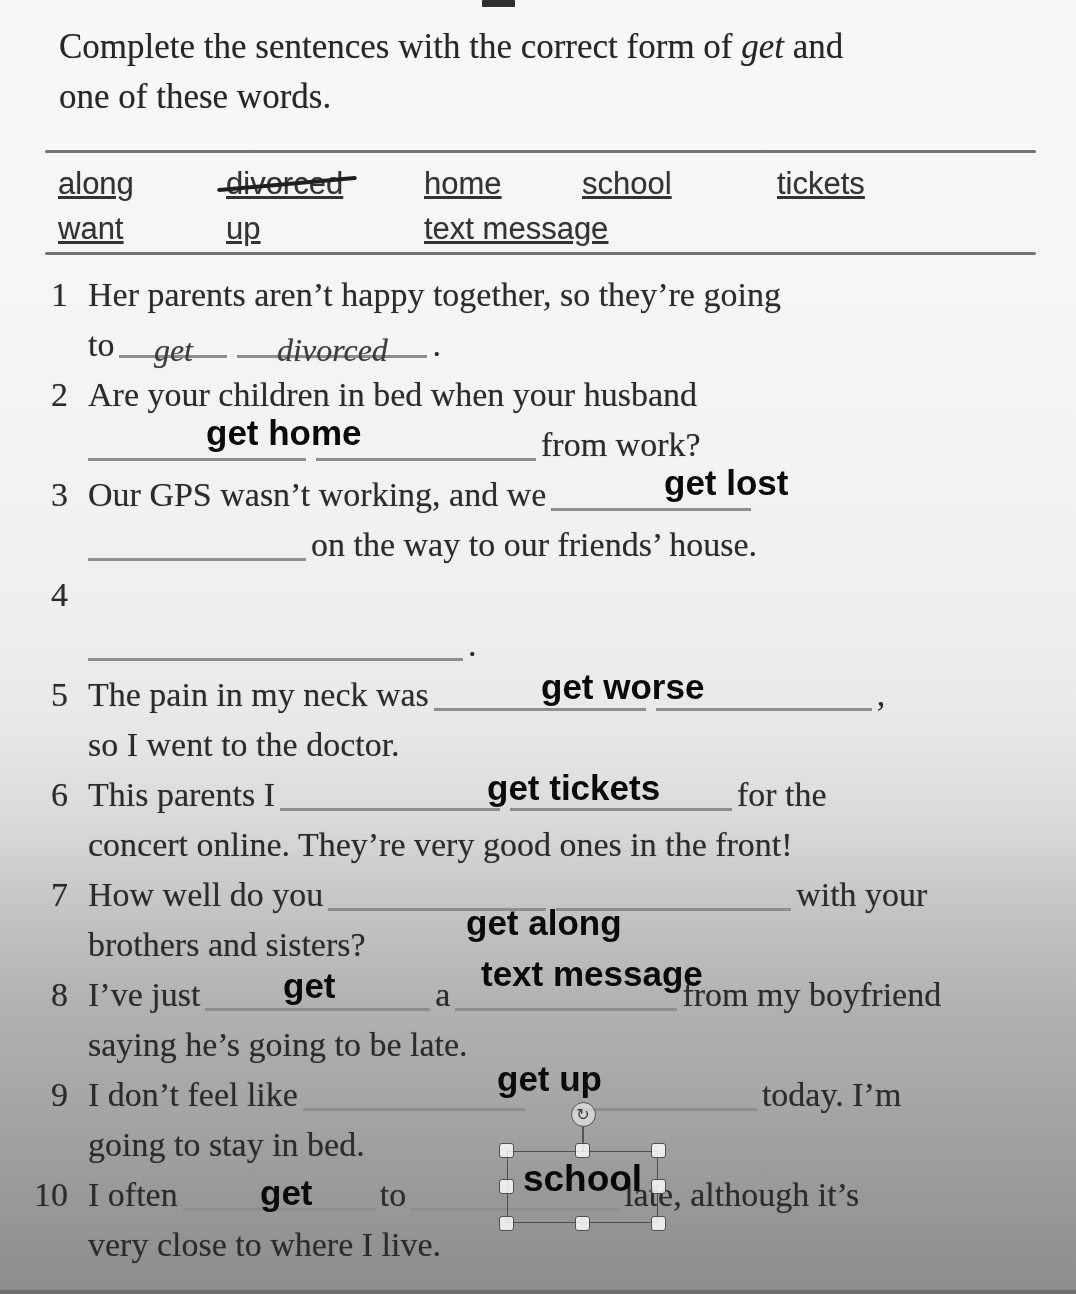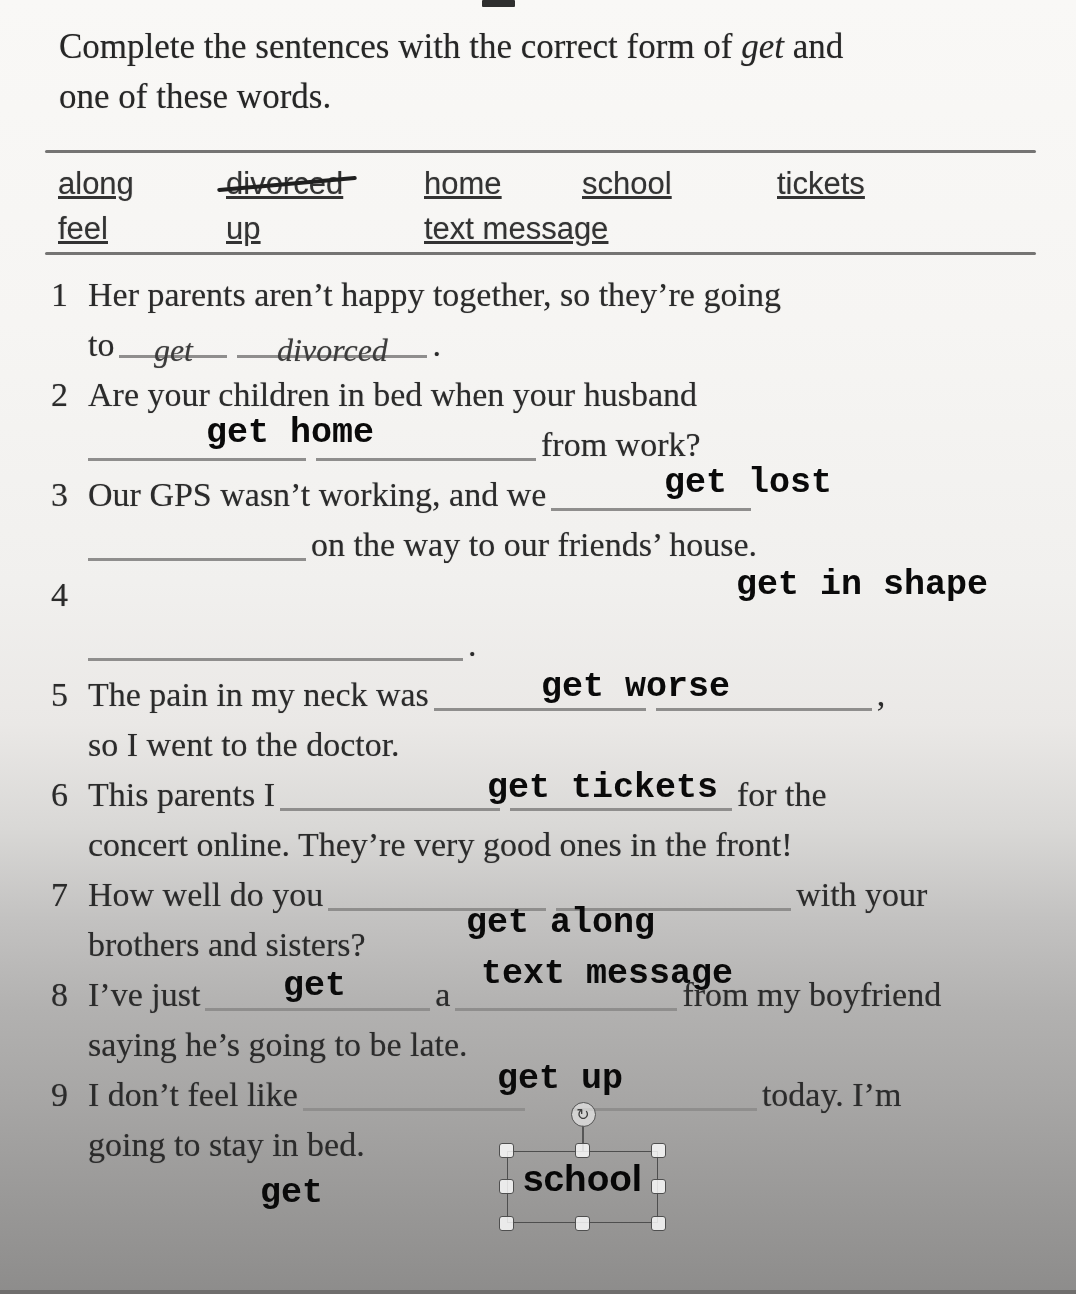--- a/index.html
+++ b/index.html
@@ -30,21 +30,21 @@
     background:#1f1f1f;transform:rotate(-5deg);border-radius:2px;}
   
   .ex{position:absolute;left:0;top:270px;width:1076px;}
   .line{display:flex;white-space:nowrap;height:50px;line-height:50px;font-size:34px;}
   .num{flex:0 0 68px;text-align:right;padding-right:20px;}
   .blank{display:inline-block;height:30px;border-bottom:3px solid #8f8e8d;
     vertical-align:-5px;margin:0 5px;text-align:center;}
   .printed{font-style:italic;font-size:32px;color:#3c3c3c;line-height:42px;}
   .gapl{margin-left:42px;}
   
-  .ta{position:absolute;font-family:Liberation Mono, monospace;font-weight:700;
+  .ta{position:absolute;font-family:Liberation Sans, sans-serif;font-weight:700;
     font-size:35px;line-height:38px;color:#0a0a0a;white-space:nowrap;}
   
   .selbox{position:absolute;left:507px;top:1151px;width:151px;height:72px;
     border:1.5px solid #4e4e4e;box-sizing:border-box;}
   .sel-text{position:absolute;left:0;right:0;top:6px;text-align:center;
     font-family:"Liberation Sans",sans-serif;font-weight:700;font-size:37px;color:#070707;}
   .h{position:absolute;width:13px;height:13px;background:rgba(252,252,252,.82);
     border:1.5px solid #4f4f4f;border-radius:3px;box-sizing:content-box;}
   .h.nw{left:-9px;top:-9px}.h.n{left:50%;margin-left:-8px;top:-9px}.h.ne{right:-9px;top:-9px}
   .h.w{left:-9px;top:50%;margin-top:-8px}.h.e{right:-9px;top:50%;margin-top:-8px}
@@ -68,21 +68,21 @@
     <div>one of these words.</div>
   </div>
 
   <div class="rule r1"></div>
   <div class="wbank">
     <span class="wb">along</span>
     <span><span class="wb struck">divorced</span></span>
     <span class="wb">home</span>
     <span class="wb">school</span>
     <span class="wb">tickets</span>
-    <span class="wb">feel</span>
+    <span class="wb">want</span>
     <span class="wb">up</span>
     <span class="wb">text message</span>
   </div>
   <div class="rule r2"></div>
 
   <div class="ex bt">
 
     <div>
       <div class="line">
           <span class="num">1</span>
@@ -174,26 +174,35 @@
       <div class="line">
           <span class="num">9</span>
           <span><span>I don’t feel like</span><span class="blank" style="width:222px"></span><span class="blank gapl" style="width:185px"></span><span>today. I’m</span></span>
         </div>
       <div class="line">
           <span class="num"></span>
           <span>going to stay in bed.</span>
         </div>
     </div>
 
+    <div>
+      <div class="line">
+          <span class="num">10</span>
+          <span><span>I often</span><span class="blank" style="width:192px"></span><span>to</span><span class="blank" style="width:208px"></span><span>late, although it’s</span></span>
+        </div>
+      <div class="line">
+          <span class="num"></span>
+          <span>very close to where I live.</span>
+        </div>
+    </div>
 
   </div>
 
   <div class="ta" style="left:206px;top:414px">get home</div>
   <div class="ta" style="left:664px;top:464px">get lost</div>
-  <div class="ta" style="left:736px;top:566px">get in shape</div>
   <div class="ta" style="left:541px;top:668px">get worse</div>
   <div class="ta" style="left:487px;top:769px">get tickets</div>
   <div class="ta" style="left:466px;top:904px">get along</div>
   <div class="ta" style="left:283px;top:967px">get</div>
   <div class="ta" style="left:481px;top:955px">text message</div>
   <div class="ta" style="left:497px;top:1060px">get up</div>
   <div class="ta" style="left:260px;top:1174px">get</div>
 
   <div class="selbox">
     <div class="rot-line"></div>

